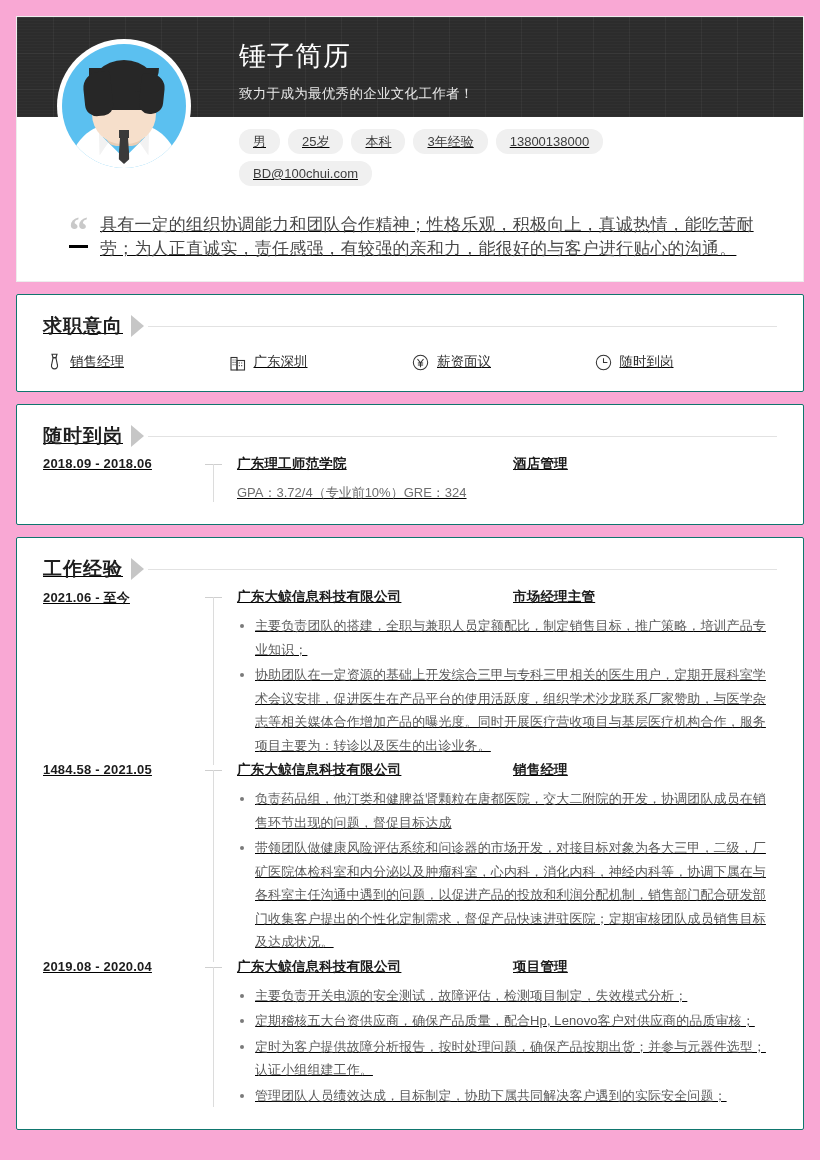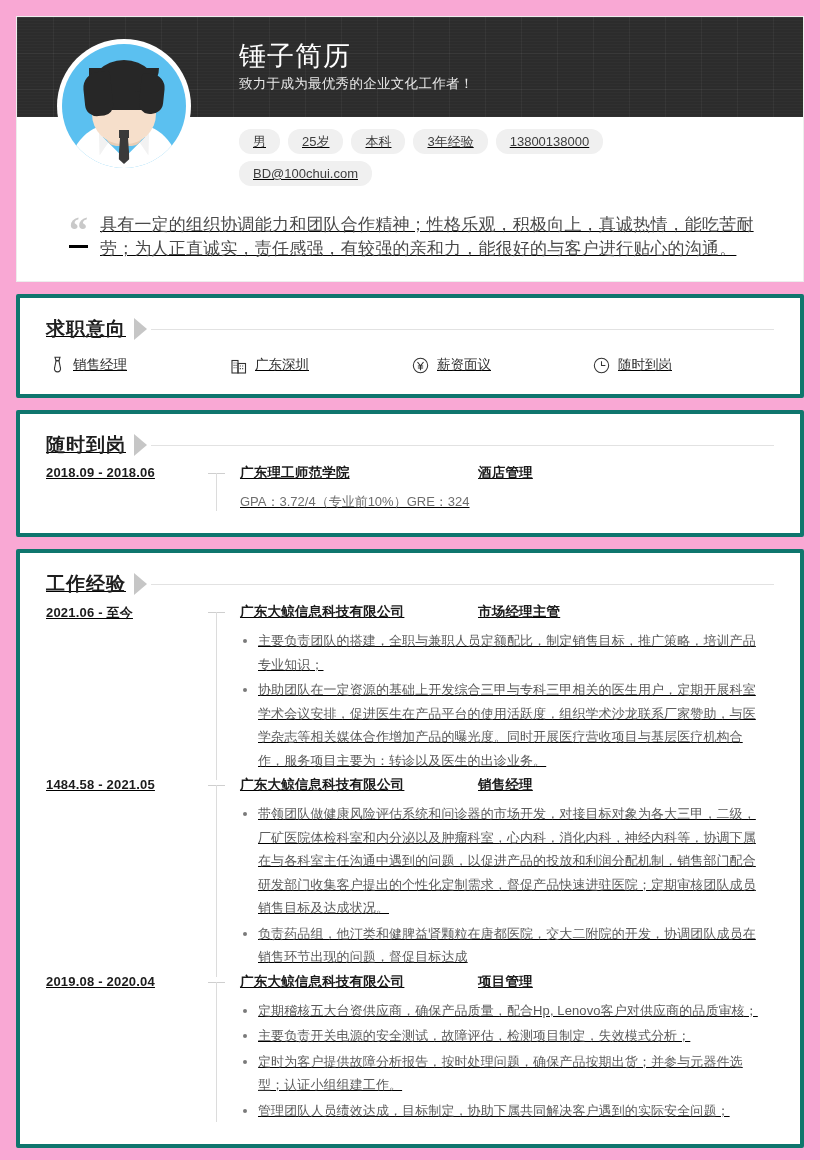--- a/index.html
+++ b/index.html
@@ -15,21 +15,21 @@
     width: 820px;
     height: 1160px;
     background: #f9a8d4;
     padding: 16px;
     text-decoration: underline;
   }
 
   
   .card {
     background: #ffffff;
-    border: 4px solid #0f766e;
+    border: 1px solid #0f766e;
     border-radius: 2px;
     box-shadow: 0 0 0 0 rgba(0,0,0,0);
     margin-bottom: 12px;
   }
 
   
   .profile-card { position: relative; border: 1px solid #ededed; margin-bottom: 12px; background:#fff; }
   .header-bar {
     position: relative;
     height: 100px;
@@ -56,21 +56,21 @@
   .name {
     color: #ffffff;
     font-size: 27px;
     font-weight: 400;
     letter-spacing: 1px;
     line-height: 34px;
   }
   .tagline {
     color: #e9e9e9;
     font-size: 13.5px;
-    margin-top: 2px;
+    margin-top: 12px;
     line-height: 18px;
     letter-spacing: .3px;
   }
 
   
   .avatar-wrap {
     position: absolute;
     left: 40px;
     top: 22px;
     width: 134px;
@@ -206,21 +206,21 @@
     width: 17px; height: 1px;
     background: #cfcfcf;
   }
   .entry-marker .line {
     position: absolute;
     top: 9px; left: 12px;
     width: 1px; bottom: -6px;
     background: #dcdcdc;
   }
   .entry-body { flex: 1 1 auto; padding-right: 6px; }
-  .entry-head { display: flex; align-items: baseline; }
+  .entry-head { display: flex; align-items: baseline; gap: 38px; }
   .org {
     font-size: 13.5px;
     font-weight: 700;
     color: #1c1c1c;
     width: 238px;
     flex: 0 0 238px;
     letter-spacing: .2px;
   }
   .role {
     font-size: 13.5px;
@@ -418,40 +418,40 @@
         <div class="entry-marker">
           <div class="dash"></div>
             <div class="line"></div>
         </div>
         <div class="entry-body">
           <div class="entry-head">
             <div class="org">广东大鲸信息科技有限公司</div>
             <div class="role">销售经理</div>
           </div>
           <ul class="bullets">
+            <li>负责药品组，他汀类和健脾益肾颗粒在唐都医院，交大二附院的开发，协调团队成员在销售环节出现的问题，督促目标达成</li>
             <li>带领团队做健康风险评估系统和问诊器的市场开发，对接目标对象为各大三甲，二级，厂矿医院体检科室和内分泌以及肿瘤科室，心内科，消化内科，神经内科等，协调下属在与各科室主任沟通中遇到的问题，以促进产品的投放和利润分配机制，销售部门配合研发部门收集客户提出的个性化定制需求，督促产品快速进驻医院；定期审核团队成员销售目标及达成状况。</li>
-            <li>负责药品组，他汀类和健脾益肾颗粒在唐都医院，交大二附院的开发，协调团队成员在销售环节出现的问题，督促目标达成</li>
           </ul>
         </div>
       </div>
 
       <div class="entry last-entry">
         <div class="entry-date">2019.08 - 2020.04</div>
         <div class="entry-marker">
           <div class="dash"></div>
             <div class="line"></div>
         </div>
         <div class="entry-body">
           <div class="entry-head">
             <div class="org">广东大鲸信息科技有限公司</div>
             <div class="role">项目管理</div>
           </div>
           <ul class="bullets">
+            <li>主要负责开关电源的安全测试，故障评估，检测项目制定，失效模式分析；</li>
             <li>定期稽核五大台资供应商，确保产品质量，配合Hp, Lenovo客户对供应商的品质审核；</li>
-            <li>主要负责开关电源的安全测试，故障评估，检测项目制定，失效模式分析；</li>
             <li>定时为客户提供故障分析报告，按时处理问题，确保产品按期出货；并参与元器件选型；认证小组组建工作。</li>
             <li>管理团队人员绩效达成，目标制定，协助下属共同解决客户遇到的实际安全问题；</li>
 
           </ul>
         </div>
       </div>
 
     </div>
   </div>
 

